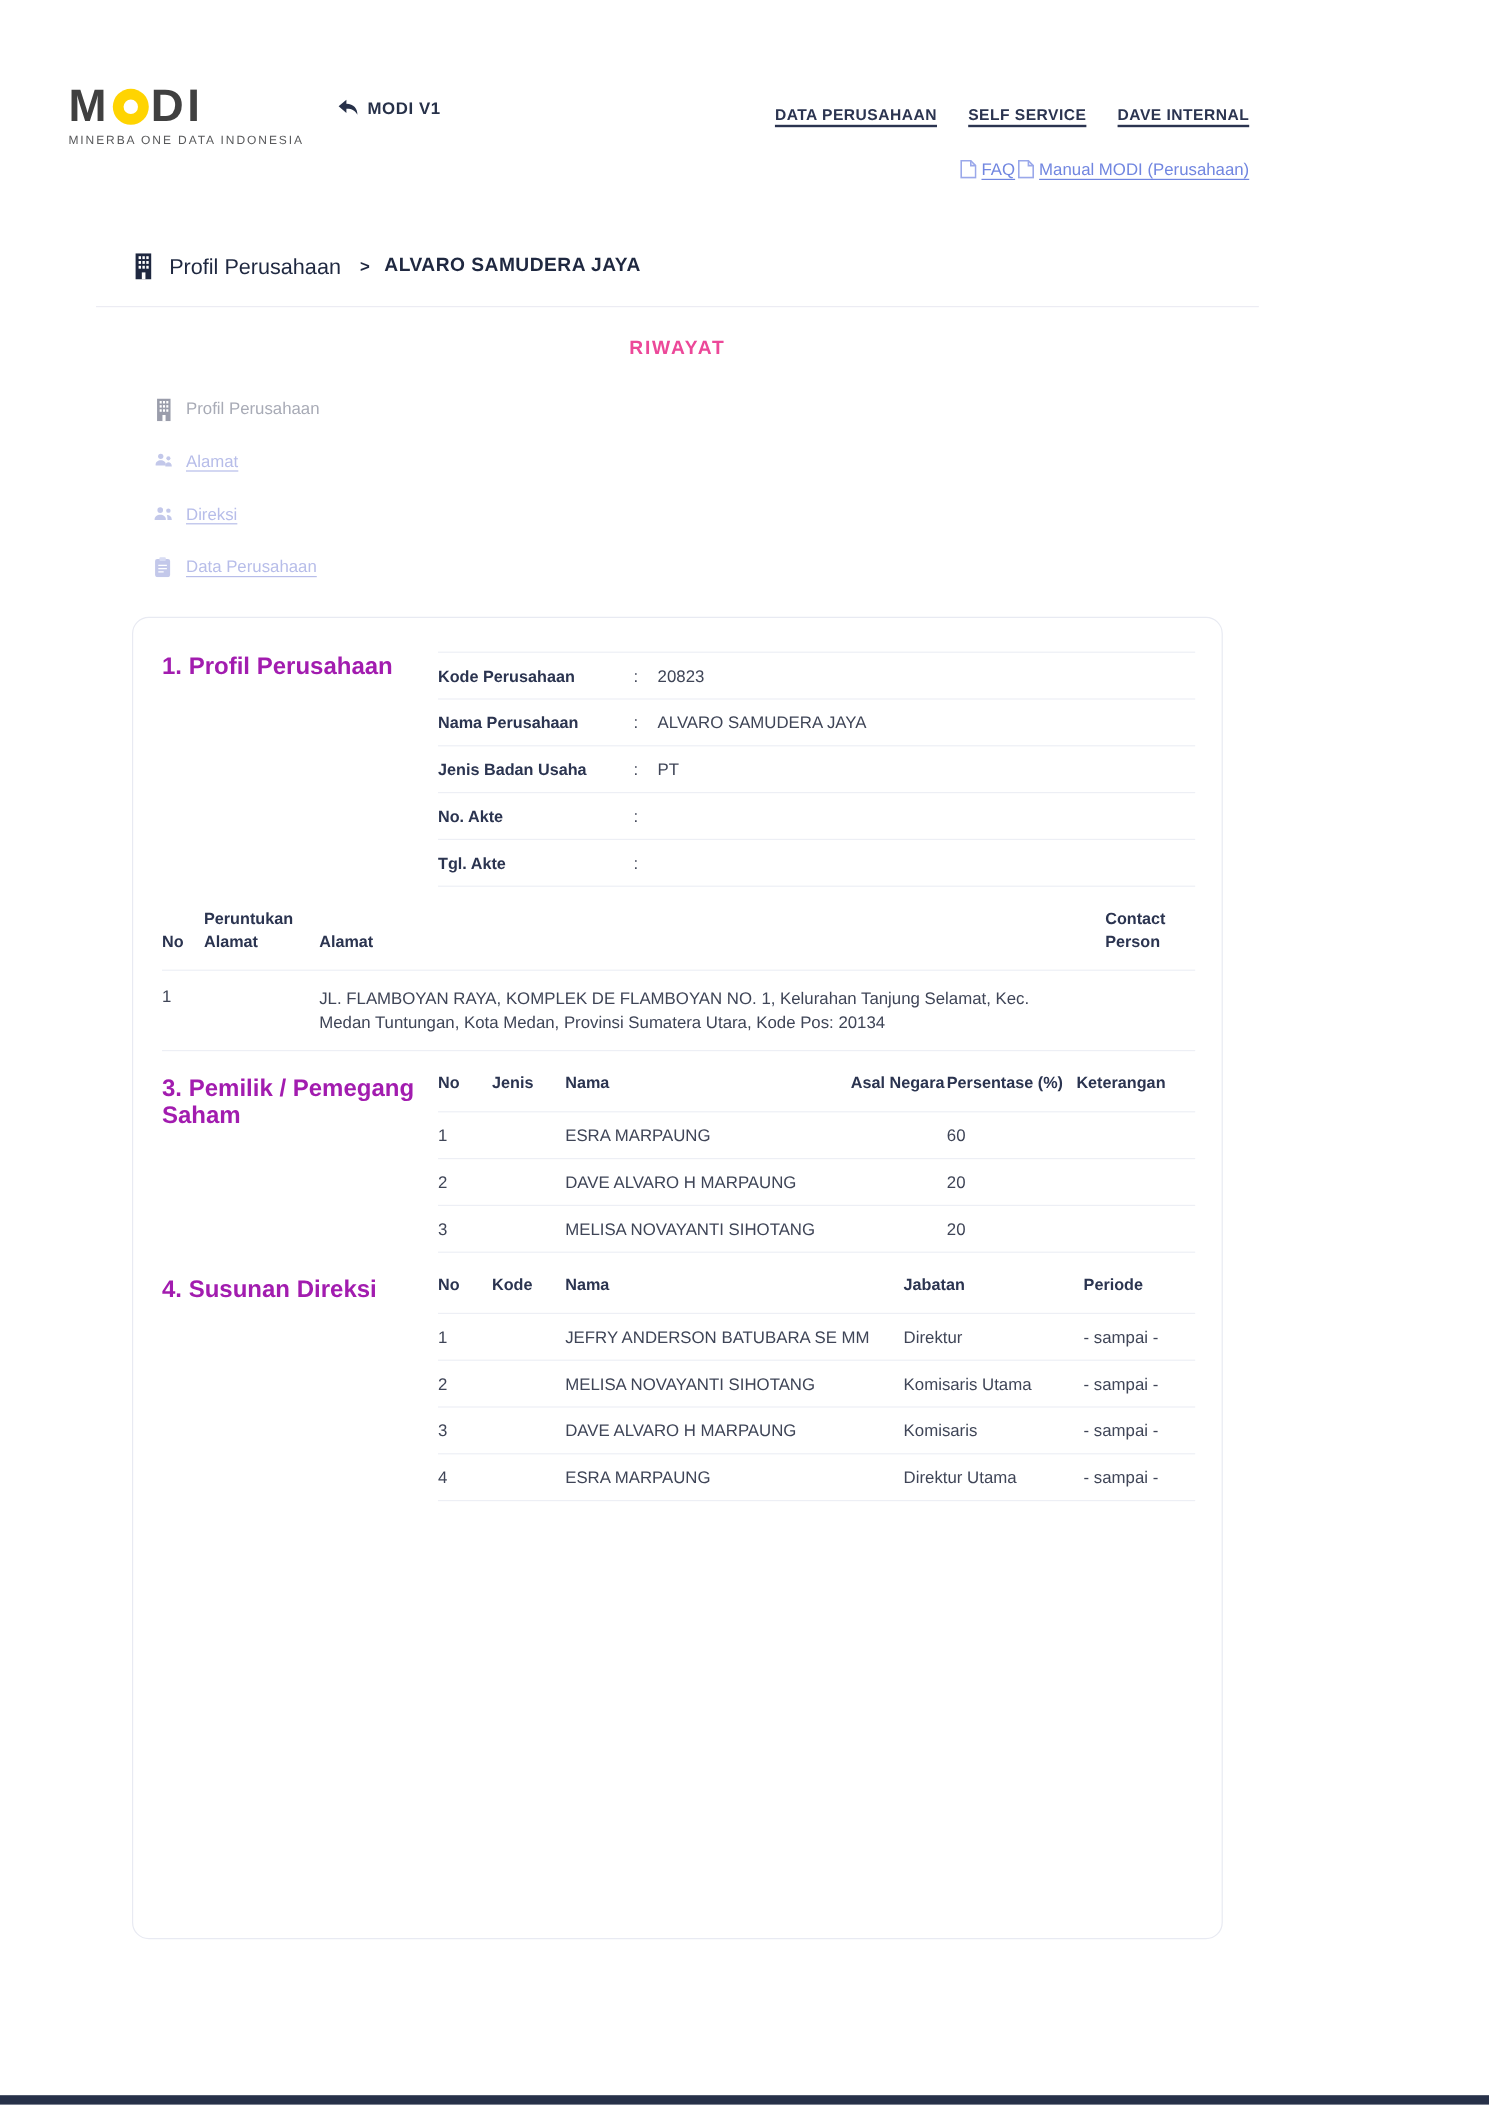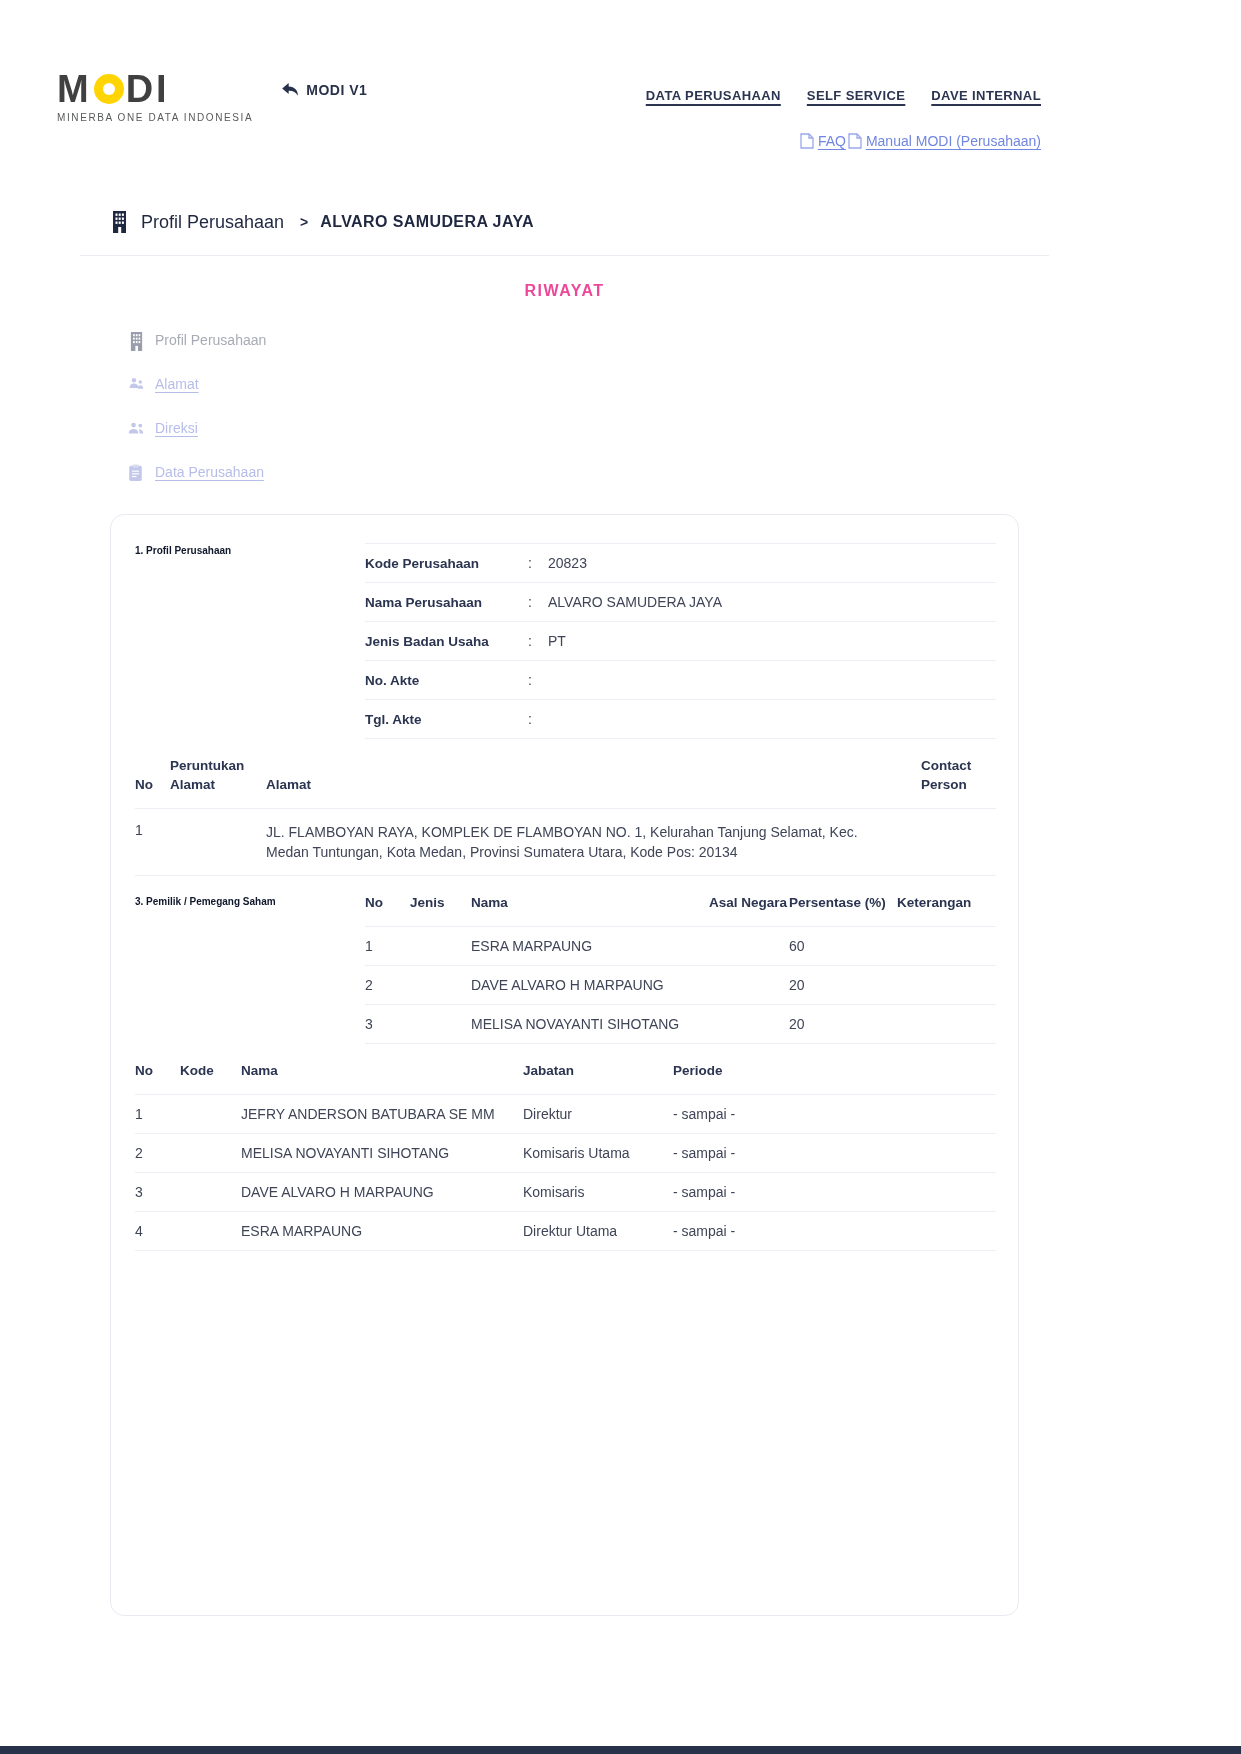--- a/index.html
+++ b/index.html
@@ -45,21 +45,21 @@
   .menu-label { font-size:14px; }
   .menu-current .menu-label { color:#a8abb6; }
   .menu-link .menu-label { color:#b7bde9; text-decoration:underline; text-underline-offset:3px; cursor:pointer; }
   .menu-link { cursor:pointer; }
   .mi { width:17px; height:17px; flex:0 0 17px; }
 
   
   .card { margin:20px 30px 0 30px; border:1px solid #e8eaf2; border-radius:14px; background:#fff;
     padding:28px 22px 0 24px; min-height:1102px; }
   .section { display:flex; margin-bottom:18px; }
-  .sec-title { width:230px; flex:0 0 230px; font-size:10px; font-weight:700; color:#0f172a; padding-top:2px; }
+  .sec-title { width:230px; flex:0 0 230px; font-size:20px; font-weight:700; color:#a21caf; padding-top:2px; }
   .sec-body { flex:1; min-width:0; }
 
   
   .kv-table { border-top:1px solid #edeff5; }
   .kv-row { display:flex; align-items:center; height:39px; border-bottom:1px solid #edeff5; }
   .kv-label { width:163px; font-weight:700; color:#2b3450; font-size:13.5px; }
   .kv-colon { width:20px; color:#3f4557; }
   .kv-value { flex:1; color:#3f4557; font-size:14px; }
 
   
@@ -323,20 +323,21 @@
           <span class="s-jenis"></span>
           <span class="s-nama">MELISA NOVAYANTI SIHOTANG</span>
           <span class="s-asal"></span>
           <span class="s-pct">20</span>
           <span class="s-ket"></span>
         </div>
       </div>
     </div>
 
     <div class="section">
+      <div class="sec-title">4. Susunan Direksi</div>
       <div class="sec-body">
         <div class="th-row">
           <span class="d-no">No</span>
           <span class="d-kode">Kode</span>
           <span class="d-nama">Nama</span>
           <span class="d-jab">Jabatan</span>
           <span class="d-per">Periode</span>
         </div>
         <div class="td-row">
           <span class="d-no">1</span>

